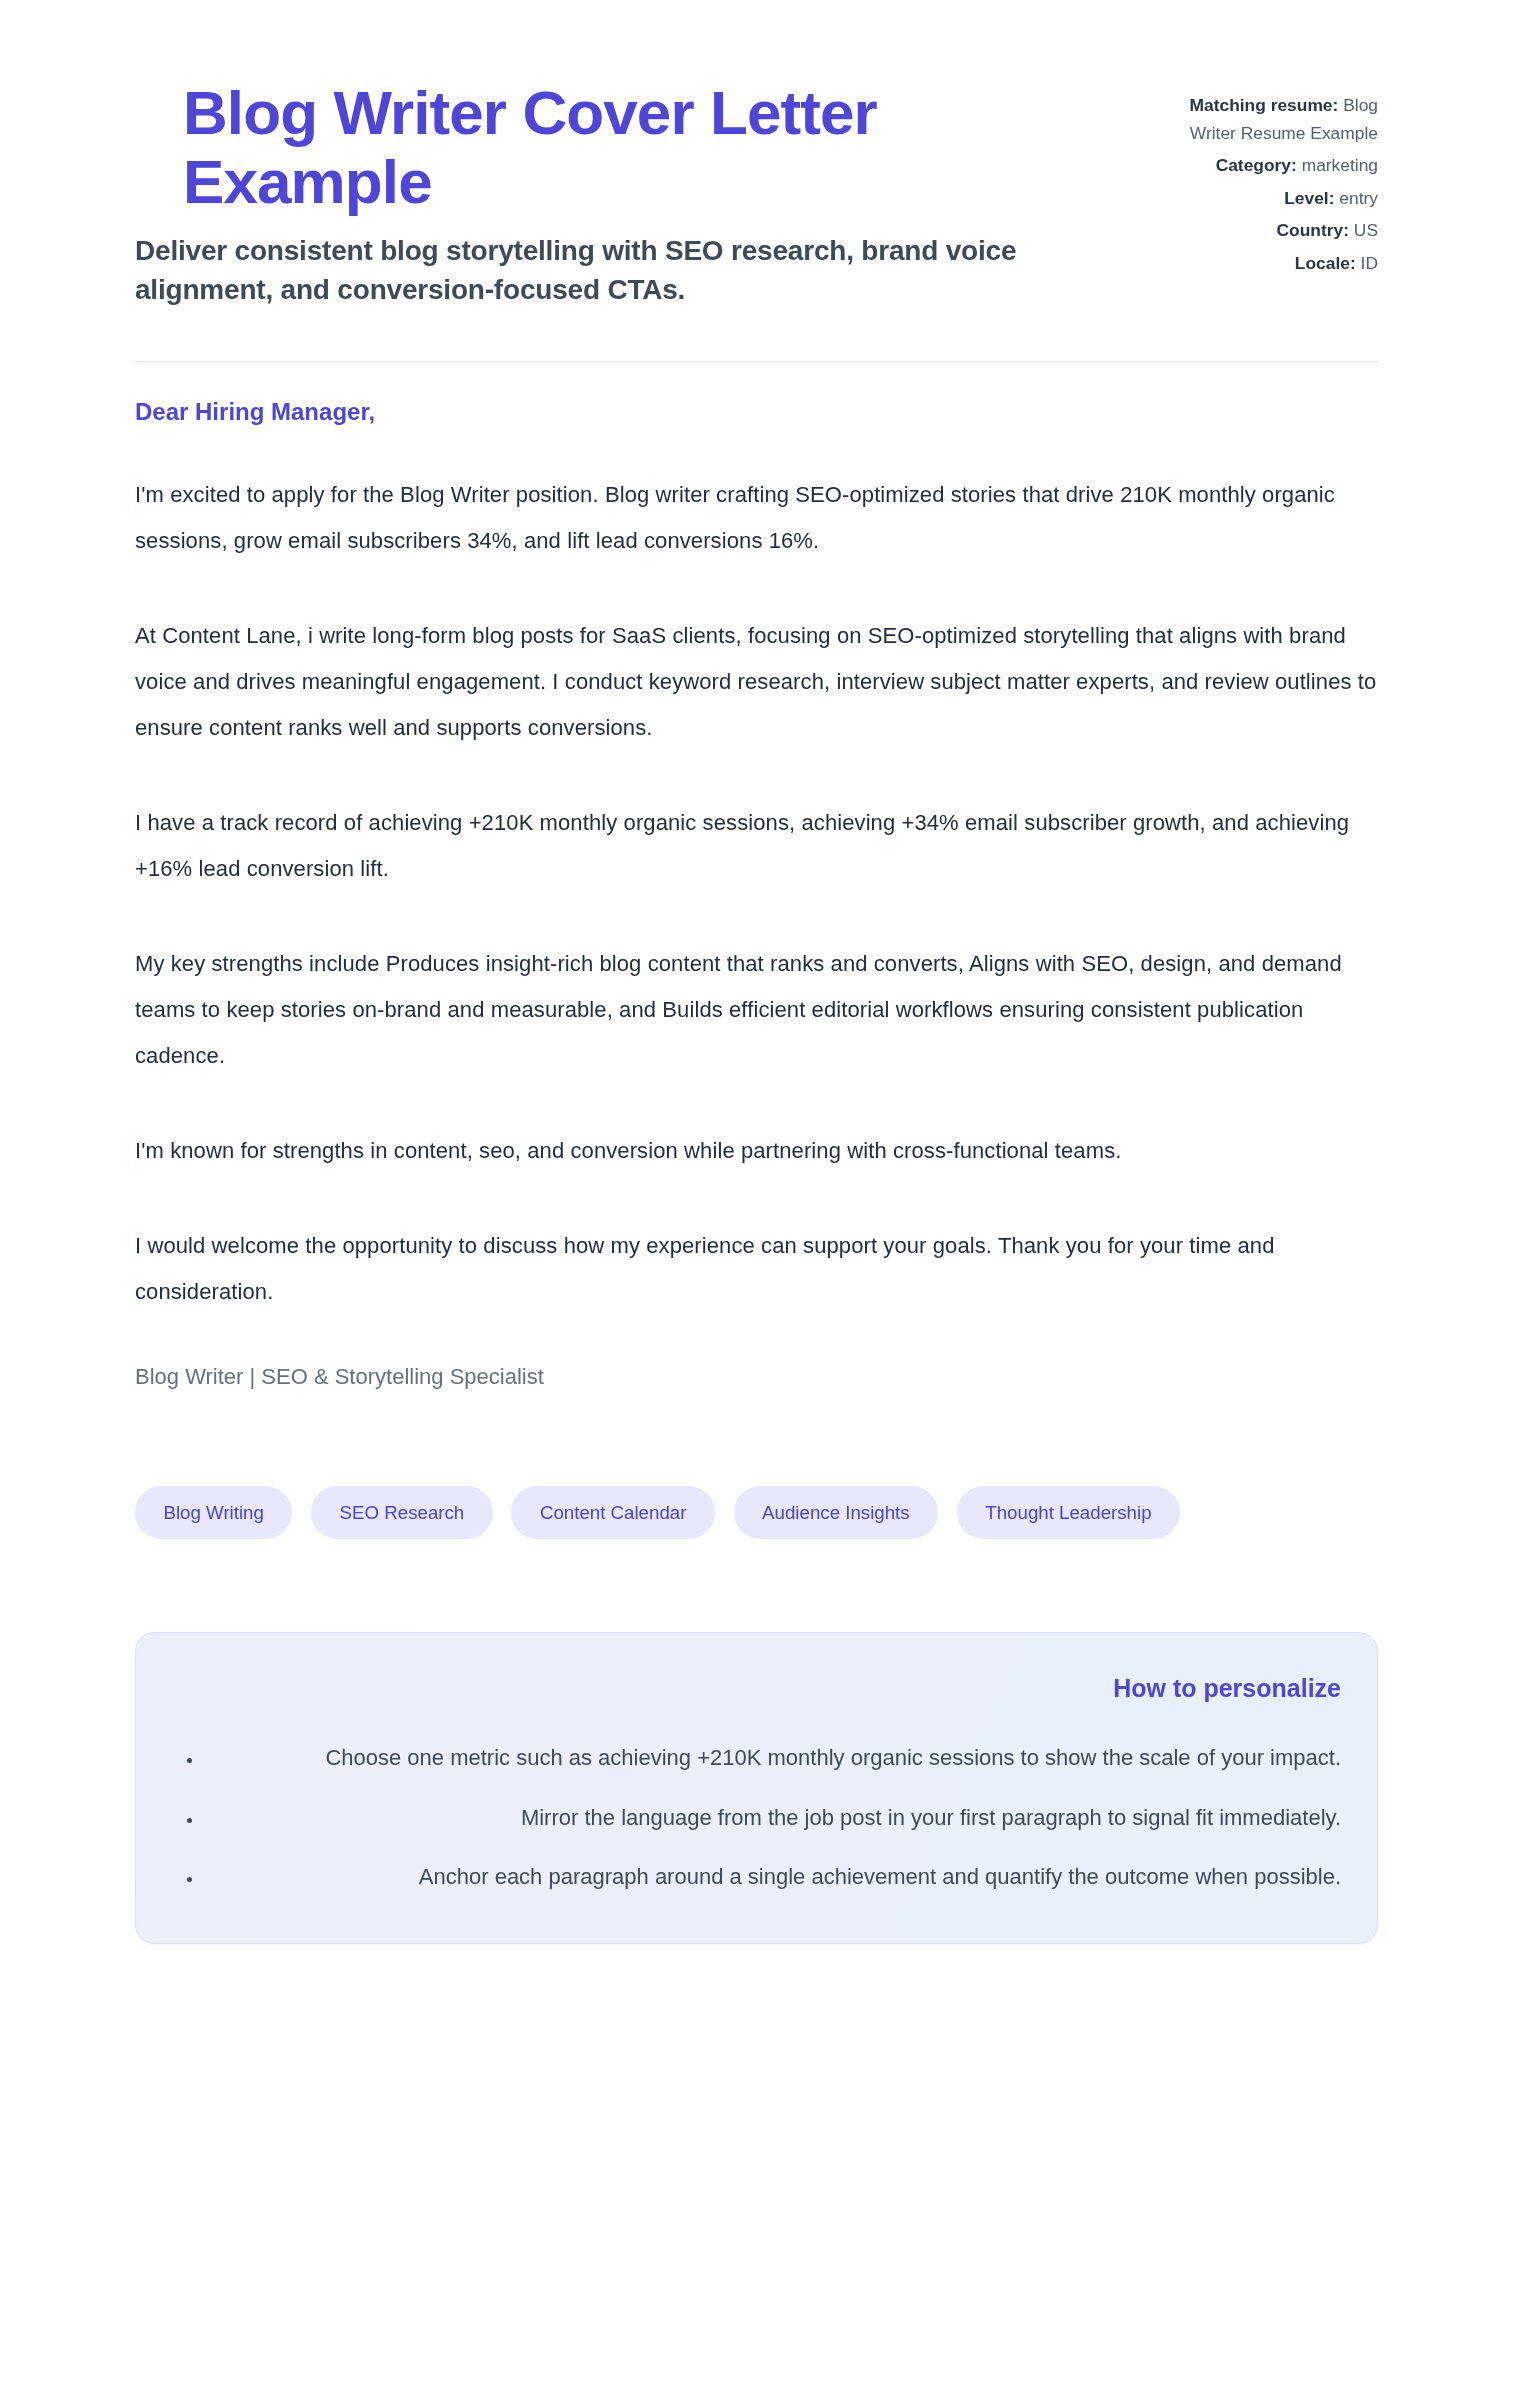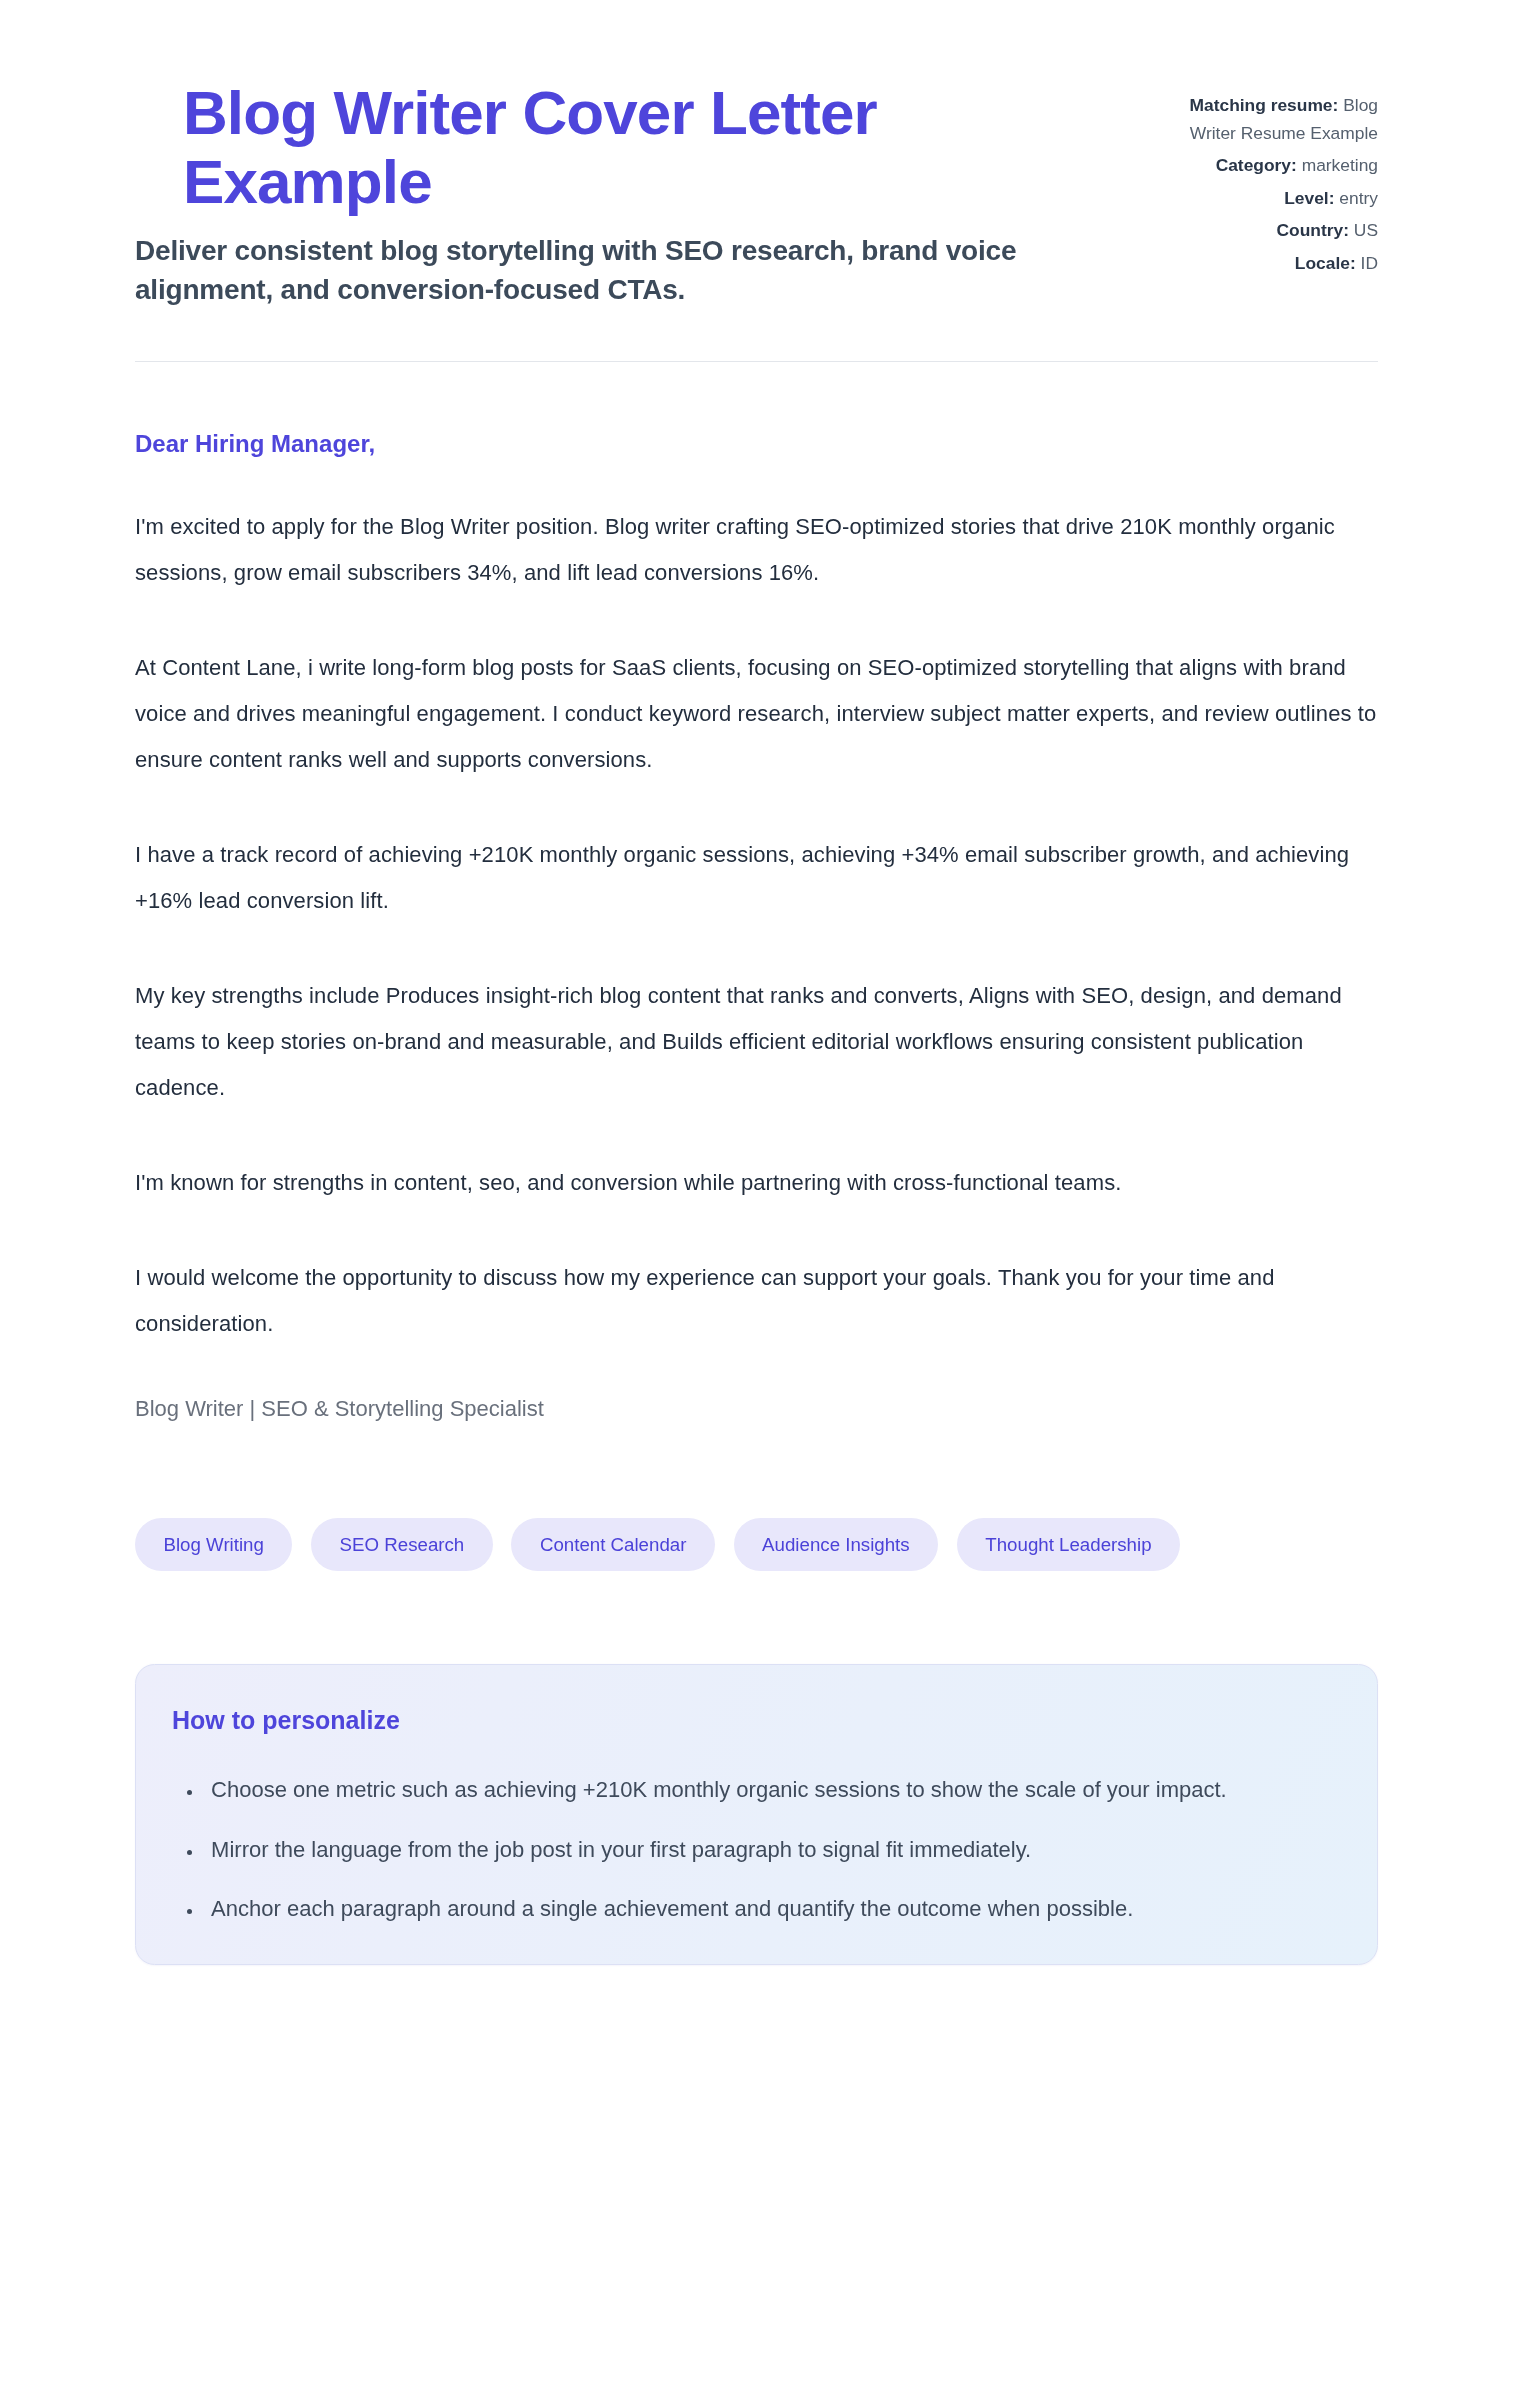--- a/index.html
+++ b/index.html
@@ -46,21 +46,21 @@
   }
   .meta-row { margin-bottom: 4.5px; }
   .meta-row strong { color: #2A3648; font-weight: bold; }
   
   .divider {
     border: none;
     border-top: 1.8px solid #E3E6EB;
     margin-top: 52px;
   }
   
-  .letter { margin-top: 68px; }
+  .letter { margin-top: 36px; }
   .salutation {
     color: #4E45DB;
     font-size: 24px;
     font-weight: bold;
     margin-bottom: 46px;
   }
   .para {
     font-size: 22px;
     line-height: 46px;
     margin-bottom: 49px;
@@ -97,22 +97,23 @@
     color: #4B42D8;
     font-size: 18.7px;
     white-space: nowrap;
   }
   
   .card {
     margin-top: 93px;
     border: 0.9px solid #DCE0F5;
     border-radius: 19.6px;
     background: linear-gradient(115deg, #EDEEFB 0%, #E9F0FB 55%, #E6F1FB 100%);
-    padding: 41px 36px 32px 36px;
+    padding: 41px 36px 43px 36px;
     box-shadow: 0 0.9px 1.8px rgba(80, 90, 180, 0.06);
+    text-align: right;
   }
   .card h2 {
     color: #4E45DB;
     font-size: 25px;
     font-weight: bold;
     margin-bottom: 32px;
   }
   .card ul {
     list-style: disc;
     padding-left: 32px;

